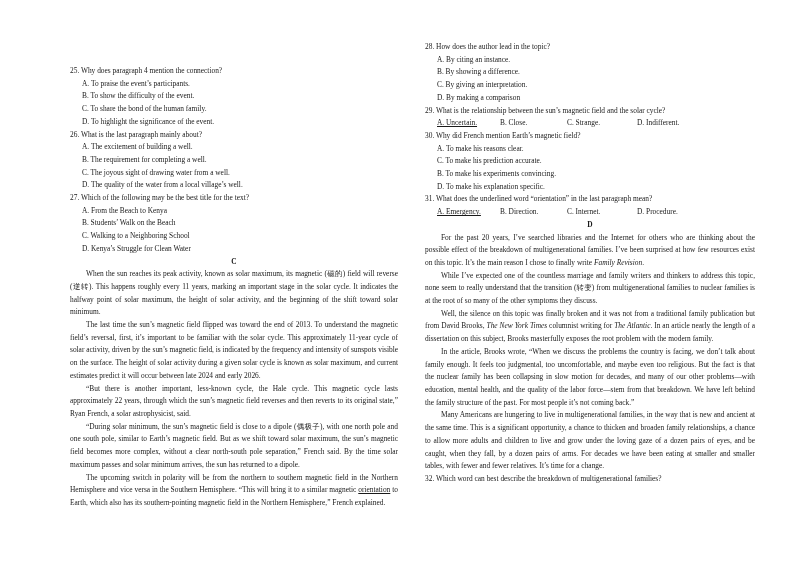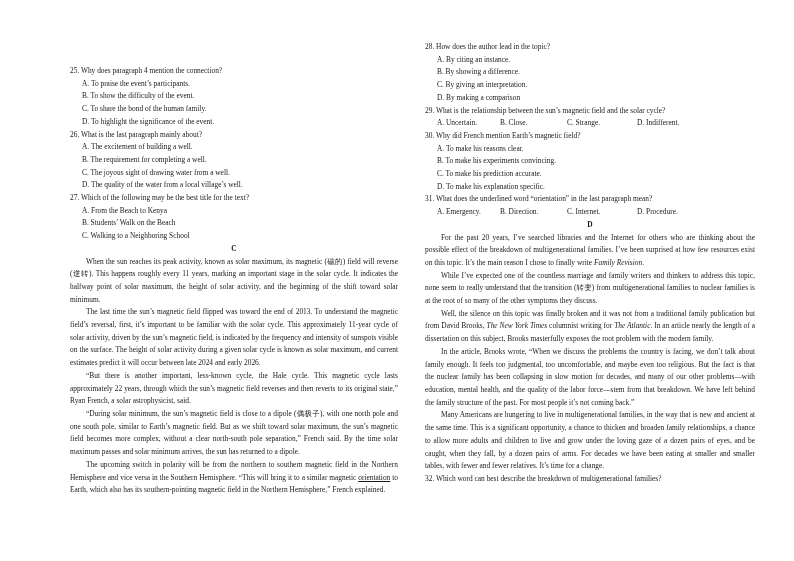--- a/index.html
+++ b/index.html
@@ -5,21 +5,21 @@
   html, body { margin:0; padding:0; background:#ffffff; }
   body { width:794px; height:561px; position:relative; overflow:hidden;
          font-family:"Liberation Serif", "DejaVu Serif", serif; color:#1a1a1a; }
   .col { position:absolute; top:41px; font-size:7.4px; line-height:12.7px; }
   #left { left:70px; width:328px;margin-top:24px; }
   #right { left:425px; width:330px; }
   .q { white-space:nowrap; }
   .opt { padding-left:12px; white-space:nowrap; }
   .opt-row { padding-left:12px; display:flex; white-space:nowrap; }
   .opt-row span { display:inline-block; }
-  .opt-row span:nth-child(1) { width:63px; }
+  .opt-row span:nth-child(1) { width:63px;text-decoration:underline; }
   .opt-row span:nth-child(2) { width:67px;font-family:Liberation Serif, serif; }
   .opt-row span:nth-child(3) { width:70px; }
   .heading { text-align:center; font-weight:bold; }
   .para { text-align:justify; text-indent:16px; }
   .u { text-decoration:underline; }
   i { font-style:italic; }
 </style>
 </head>
 <body>
 
@@ -36,20 +36,21 @@
     <div class="opt">A. The excitement of building a well.</div>
     <div class="opt">B. The requirement for completing a well.</div>
     <div class="opt">C. The joyous sight of drawing water from a well.</div>
     <div class="opt">D. The quality of the water from a local village’s well.</div>
   </div>
   <div>
     <div class="q">27. Which of the following may be the best title for the text?</div>
     <div class="opt">A. From the Beach to Kenya</div>
     <div class="opt">B. Students’ Walk on the Beach</div>
     <div class="opt">C. Walking to a Neighboring School</div>
+    <div class="opt">D. Kenya’s Struggle for Clean Water</div>
   </div>
   <div>
     <div class="heading">C</div>
     <div class="para">When the sun reaches its peak activity, known as solar maximum, its magnetic (磁的) field will reverse (逆转). This happens roughly every 11 years, marking an important stage in the solar cycle. It indicates the halfway point of solar maximum, the height of solar activity, and the beginning of the shift toward solar minimum.</div>
     <div class="para">The last time the sun’s magnetic field flipped was toward the end of 2013. To understand the magnetic field’s reversal, first, it’s important to be familiar with the solar cycle. This approximately 11-year cycle of solar activity, driven by the sun’s magnetic field, is indicated by the frequency and intensity of sunspots visible on the surface. The height of solar activity during a given solar cycle is known as solar maximum, and current estimates predict it will occur between late 2024 and early 2026.</div>
     <div class="para">“But there is another important, less-known cycle, the Hale cycle. This magnetic cycle lasts approximately 22 years, through which the sun’s magnetic field reverses and then reverts to its original state,” Ryan French, a solar astrophysicist, said.</div>
     <div class="para">“During solar minimum, the sun’s magnetic field is close to a dipole (偶极子), with one north pole and one south pole, similar to Earth’s magnetic field. But as we shift toward solar maximum, the sun’s magnetic field becomes more complex, without a clear north-south pole separation,” French said. By the time solar maximum passes and solar minimum arrives, the sun has returned to a dipole.</div>
     <div class="para"><span>The upcoming switch in polarity will be from the northern to southern magnetic field in the Northern Hemisphere and vice versa in the Southern Hemisphere. “This will bring it to a similar magnetic </span><span class="u">orientation</span><span> to Earth, which also has its southern-pointing magnetic field in the Northern Hemisphere,” French explained.</span></div>
   </div>
 </div>
@@ -67,22 +68,22 @@
     <div class="opt-row">
       <span>A. Uncertain.</span>
       <span>B. Close.</span>
       <span>C. Strange.</span>
       <span>D. Indifferent.</span>
     </div>
   </div>
   <div>
     <div class="q">30. Why did French mention Earth’s magnetic field?</div>
     <div class="opt">A. To make his reasons clear.</div>
+    <div class="opt">C. To make his prediction accurate.</div>
     <div class="opt">B. To make his experiments convincing.</div>
-    <div class="opt">C. To make his prediction accurate.</div>
     <div class="opt">D. To make his explanation specific.</div>
   </div>
   <div>
     <div class="q">31. What does the underlined word “orientation” in the last paragraph mean?</div>
     <div class="opt-row">
       <span>A. Emergency.</span>
       <span>B. Direction.</span>
       <span>C. Internet.</span>
       <span>D. Procedure.</span>
     </div>

